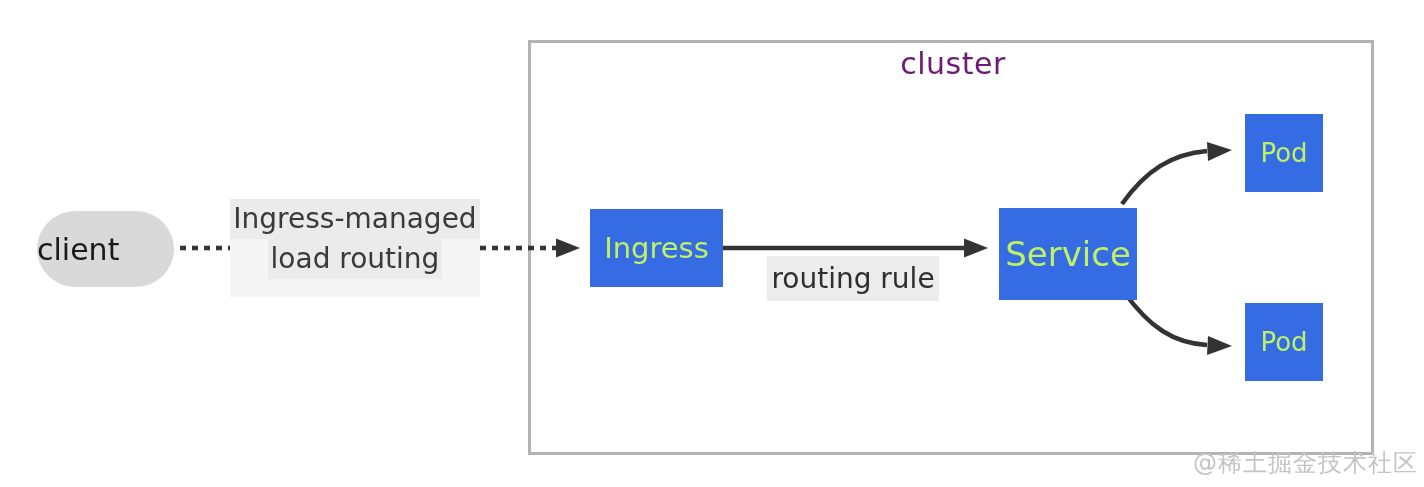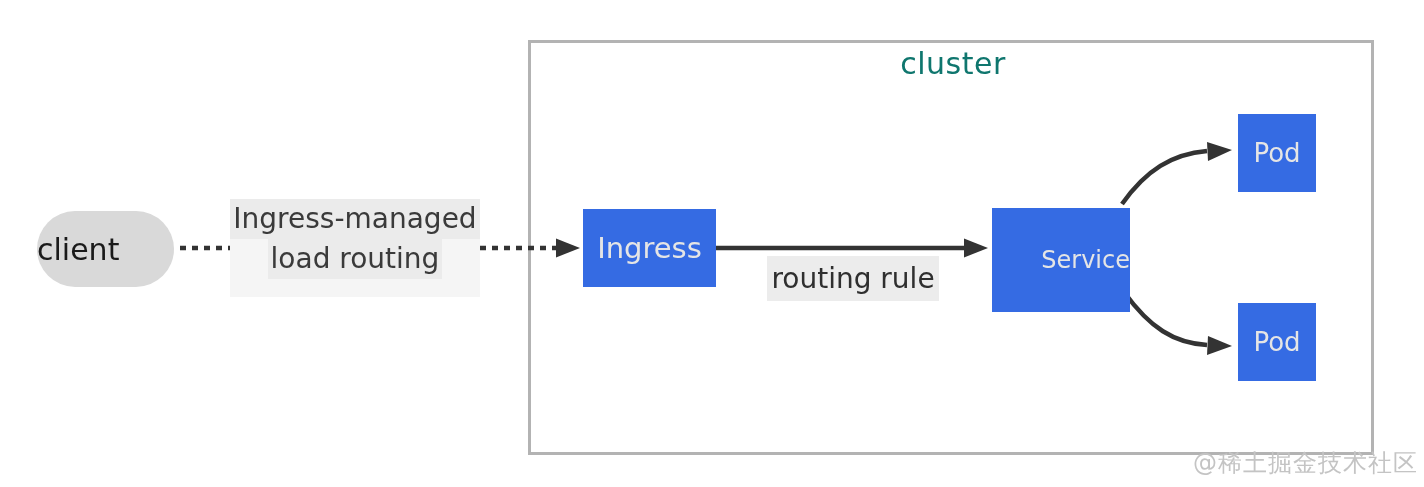--- a/index.html
+++ b/index.html
@@ -26,21 +26,21 @@
     background: transparent;
     box-sizing: border-box;
   }
   .cluster-label {
     position: absolute;
     left: 828px;
     top: 46px;
     width: 250px;
     text-align: center;
     font-size: 30px;
-    color: #0f766e;
+    color: #701a75;
     letter-spacing: 0.5px;
   }
   
   .client-pill {
     position: absolute;
     left: 37px;
     top: 211px;
     width: 137px;
     height: 76px;
     border-radius: 38px;
@@ -90,28 +90,29 @@
     align-items: center;
     justify-content: center;
     font-size: 28px;
     color: #2f2f2f;
     margin-top: 32px;
   }
   
   .node {
     position: absolute;
     background: #356be3;
-    color: #e5e5e5;
+    color: #bef264;
     display: flex;
     align-items: center;
     justify-content: center;
     box-sizing: border-box;
+    margin-left: 7px;
   }
   .node-ingress { left: 583px; top: 209px; width: 133px; height: 78px; font-size: 29px; }
-  .node-service { left: 992px; top: 208px; width: 138px; height: 104px; font-size: 24px; justify-content: flex-end; }
+  .node-service { left: 992px; top: 208px; width: 138px; height: 92px; font-size: 34px; }
   .node-pod-top    { left: 1238px; top: 114px; width: 78px; height: 78px; font-size: 26px; }
   .node-pod-bottom { left: 1238px; top: 303px; width: 78px; height: 78px; font-size: 26px; }
   
   .watermark {
     position: absolute;
     right: 6px;
     top: 447px;
     font-size: 24px;
     color: #c4c4c4;
     letter-spacing: 1px;

